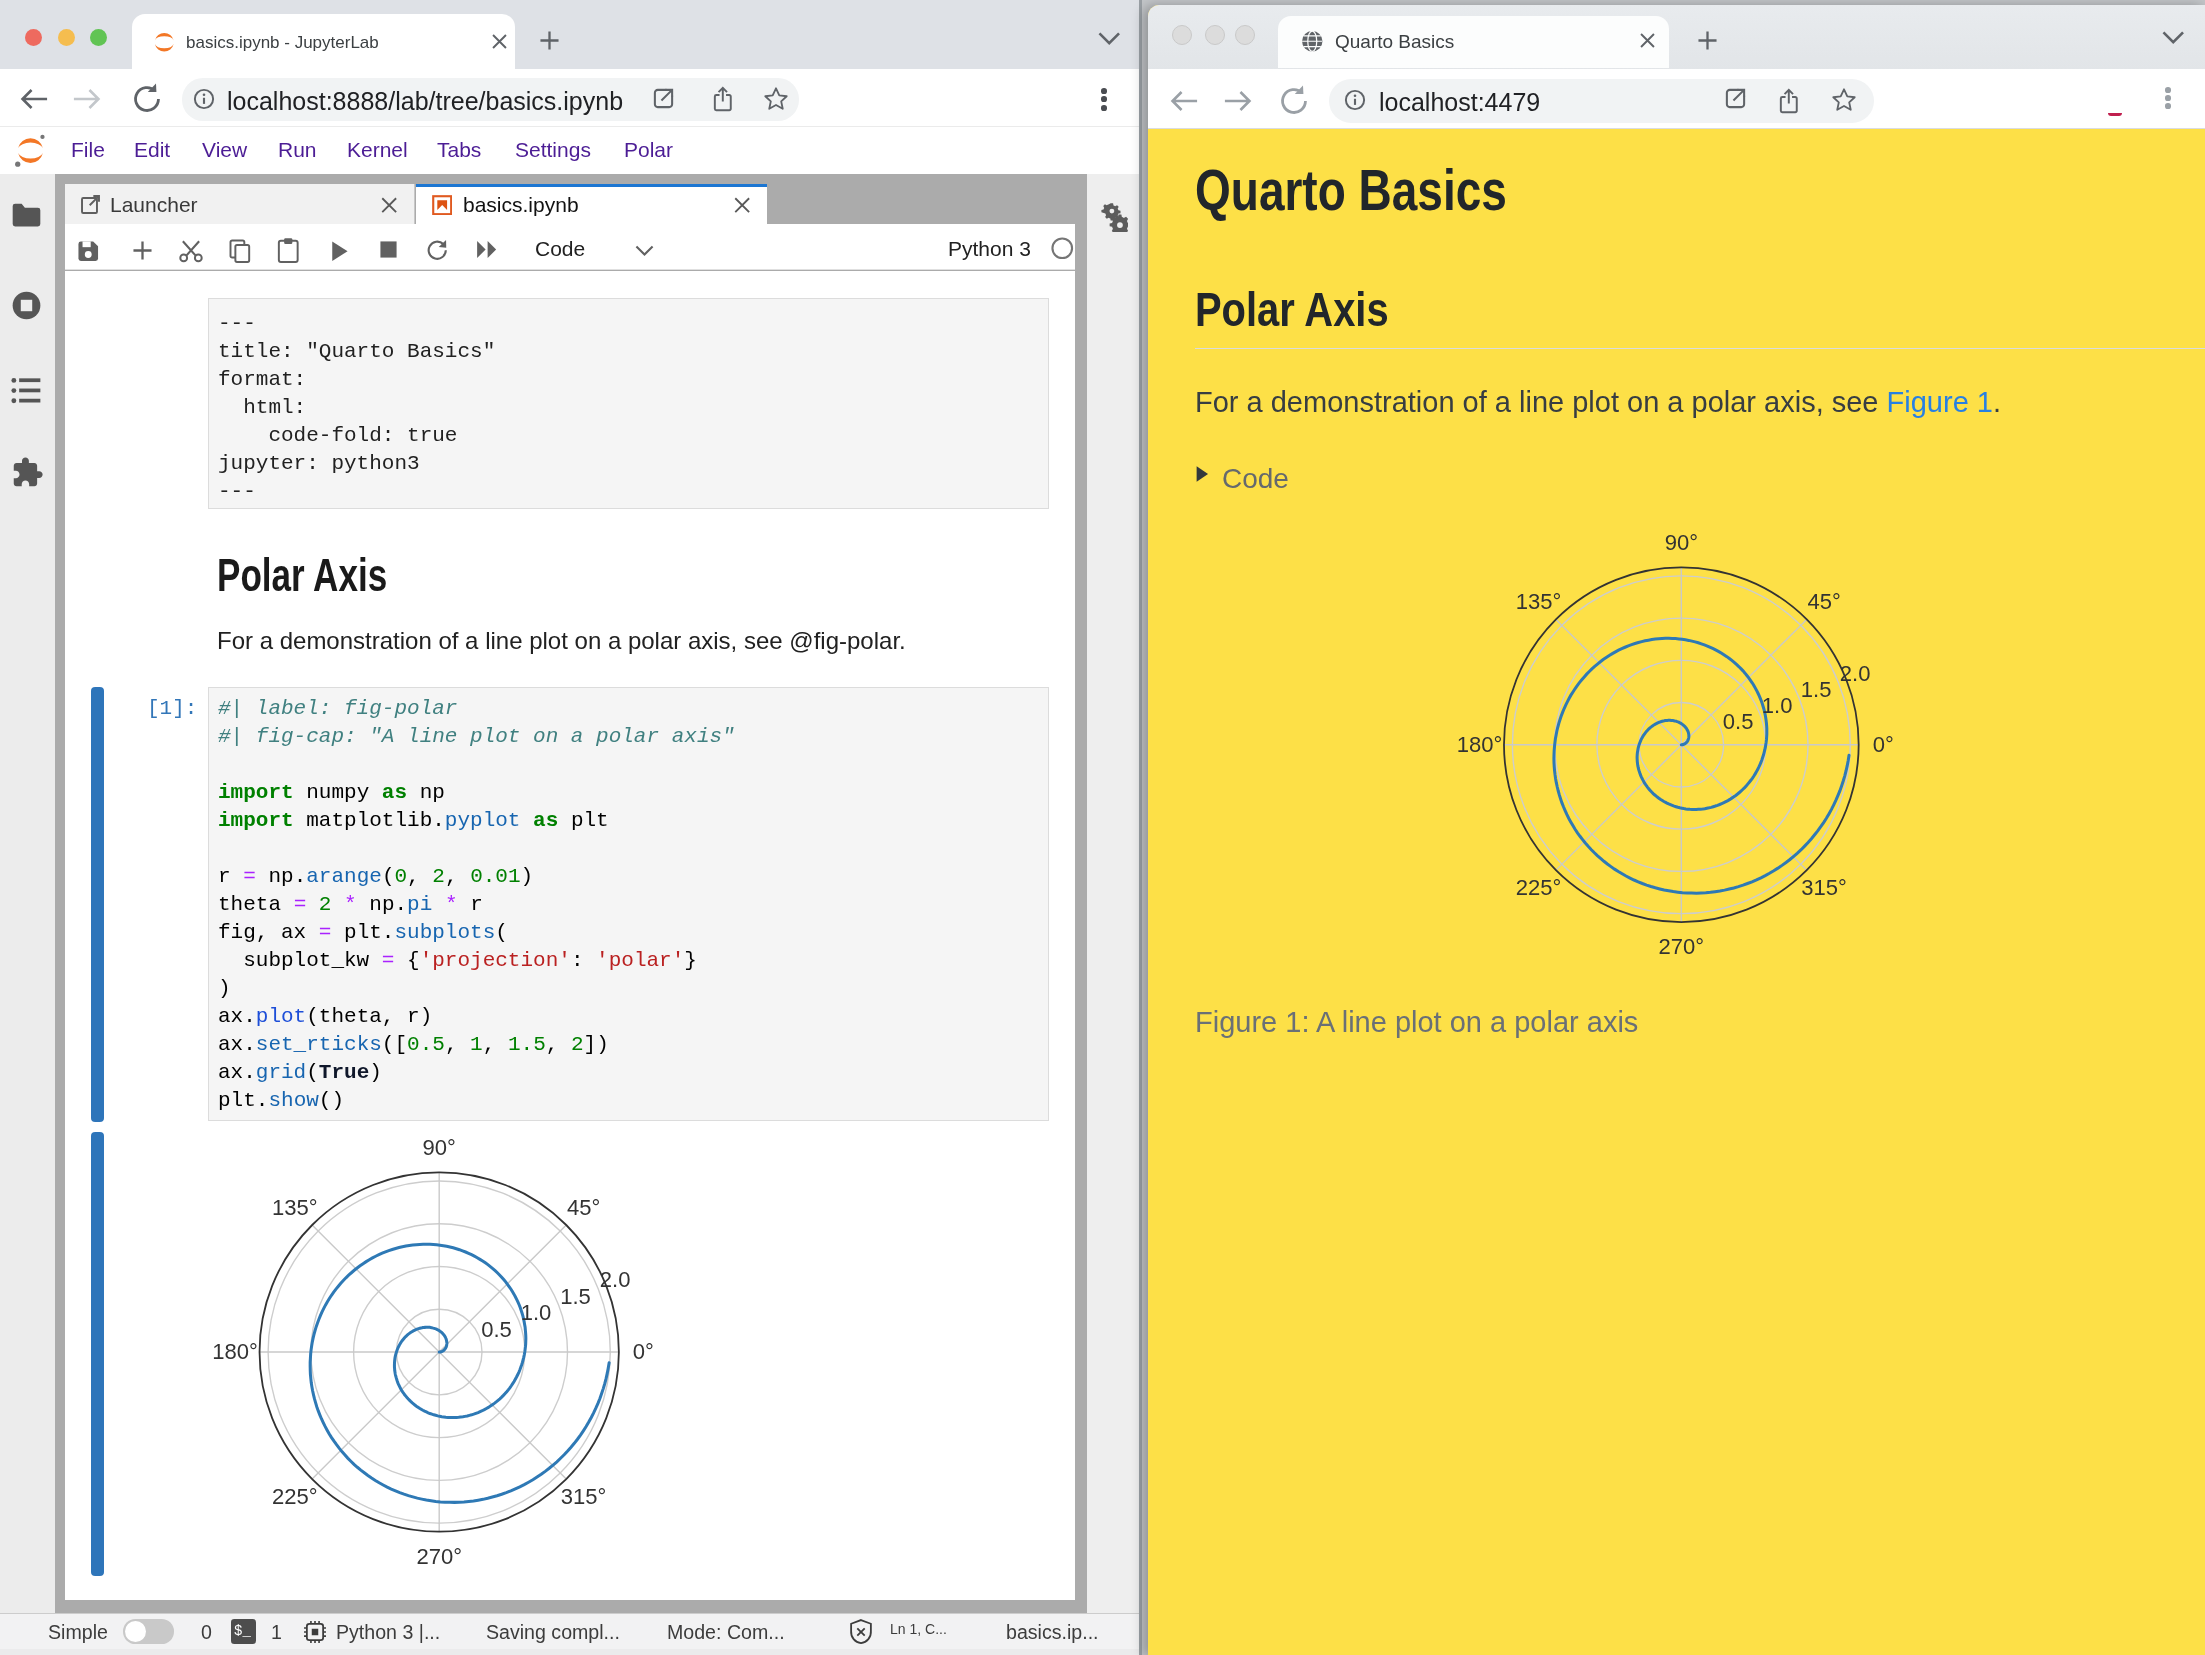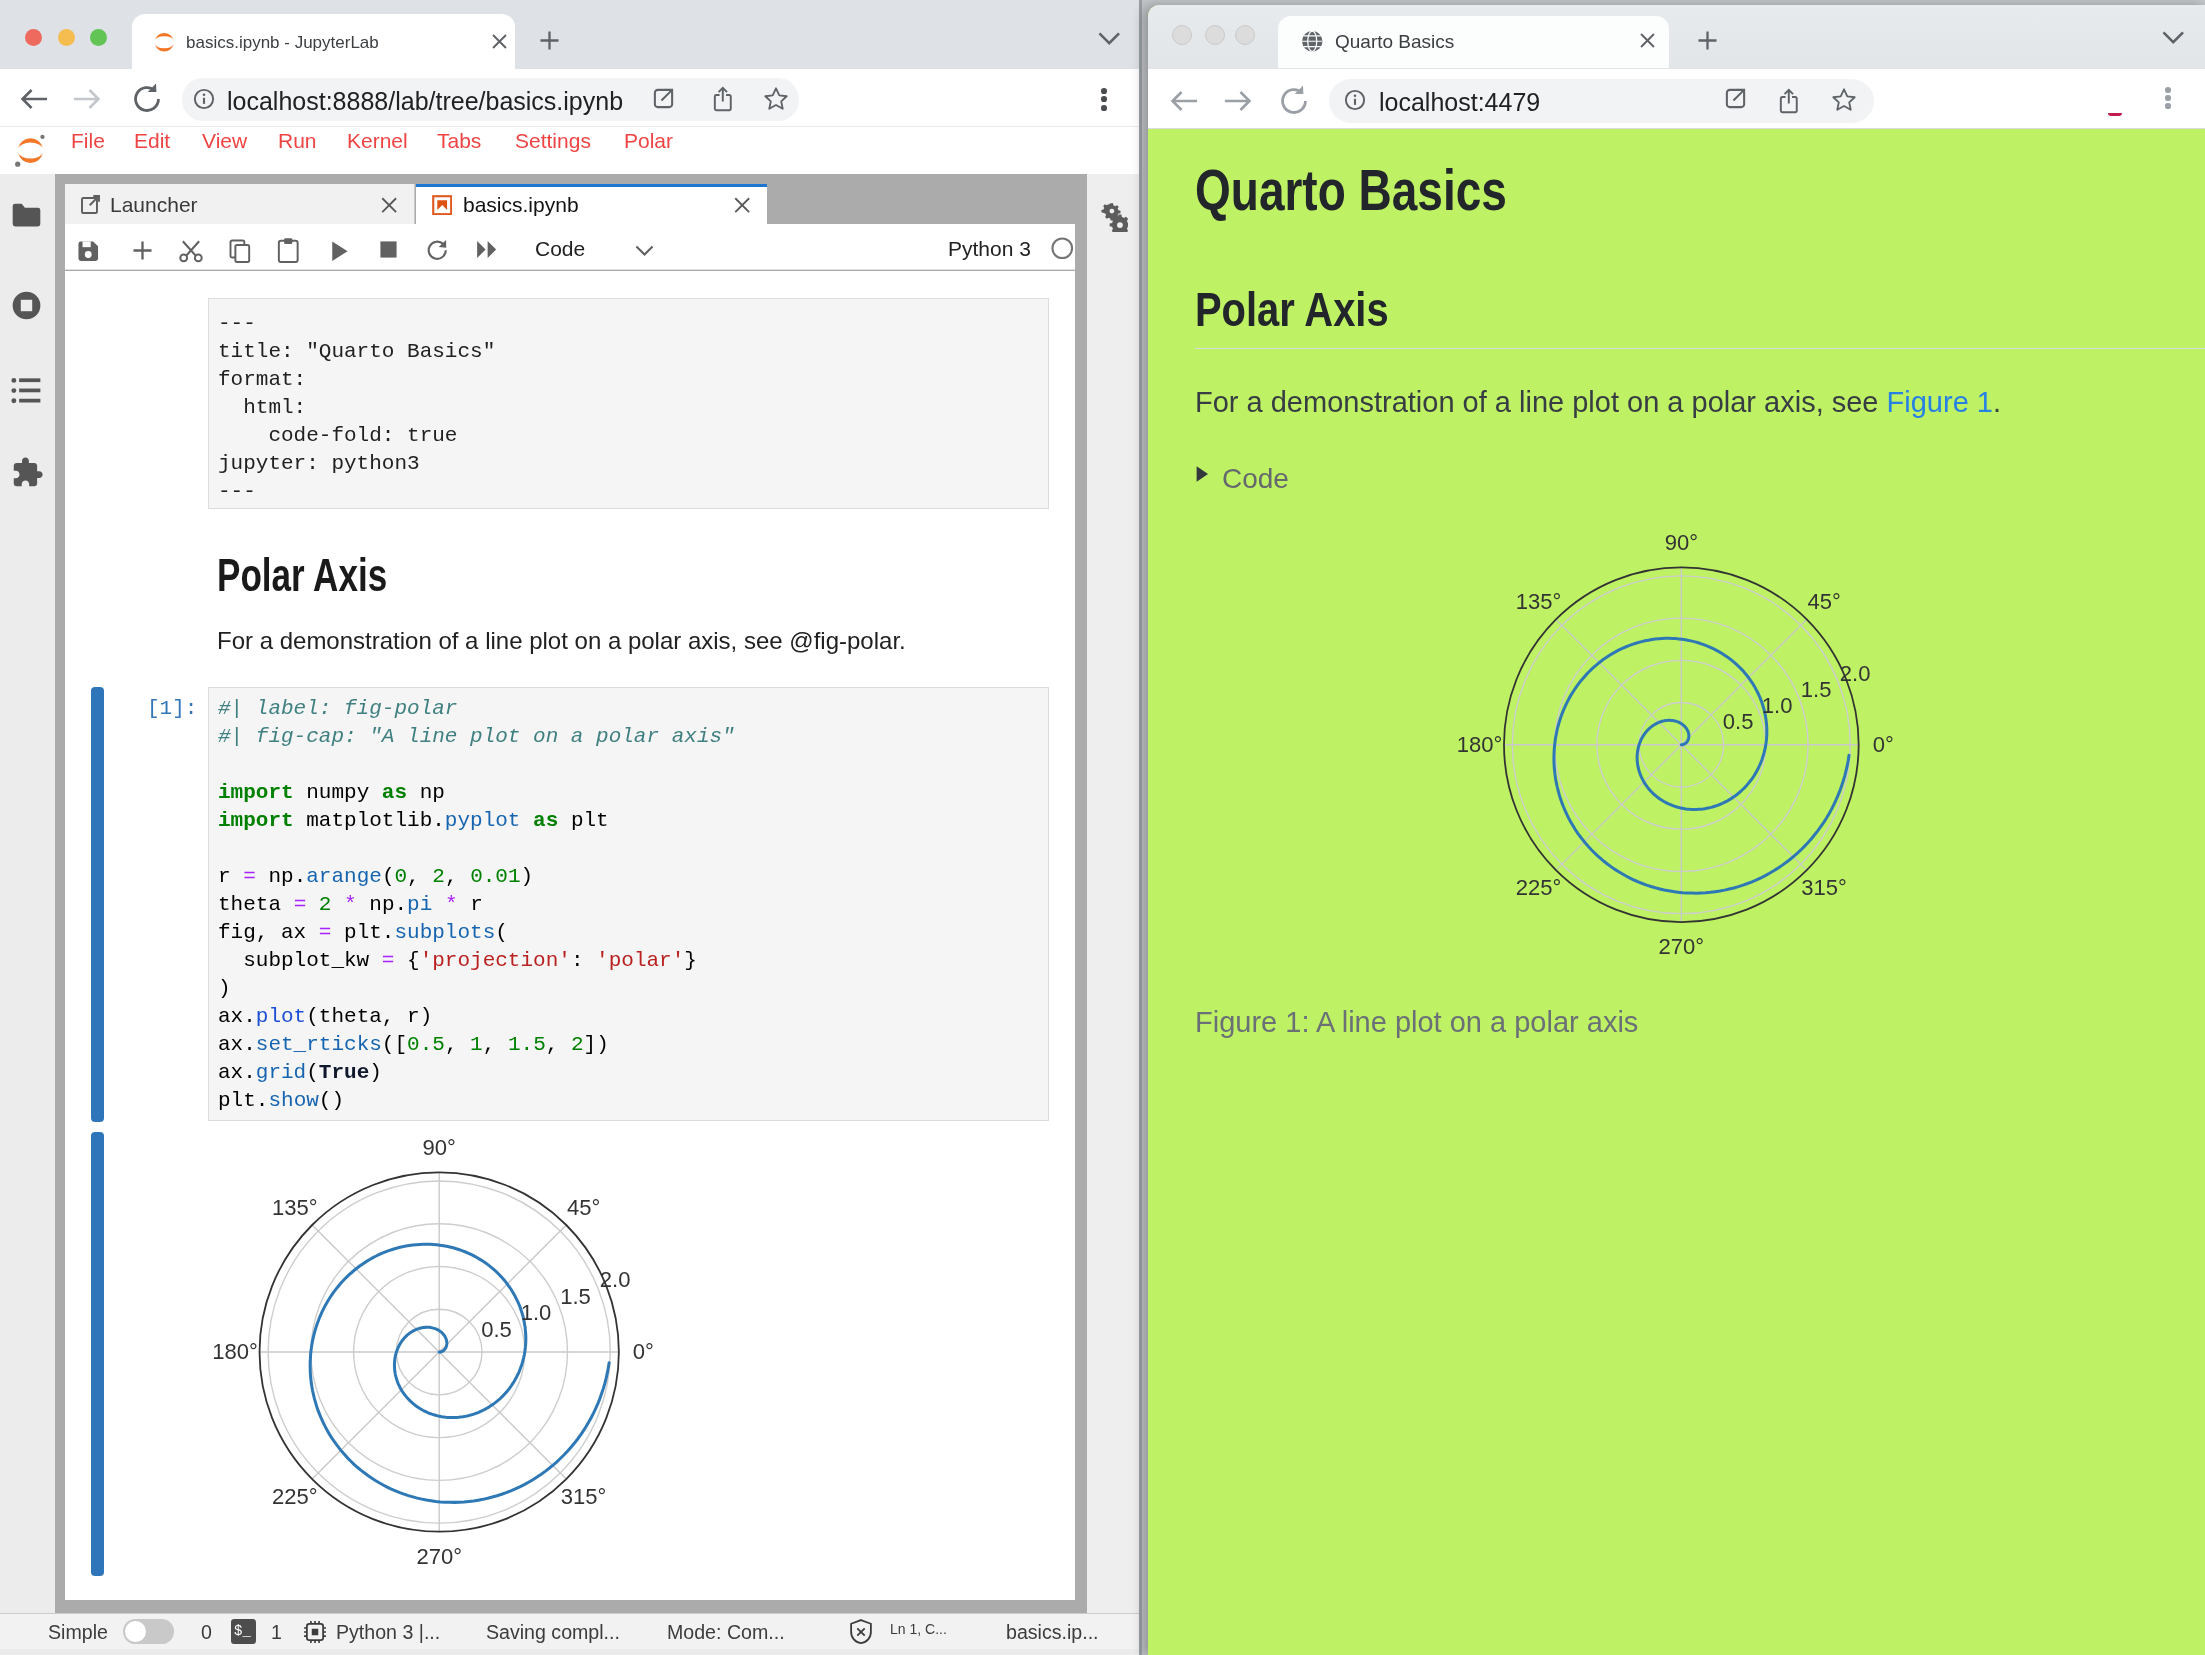--- a/index.html
+++ b/index.html
@@ -64,21 +64,21 @@
   <div class="a" style="left:1101px;top:96px;width:5.7px;height:5.7px;border-radius:50%;background:#4a4d52"></div>
   <div class="a" style="left:1101px;top:105px;width:5.7px;height:5.7px;border-radius:50%;background:#4a4d52"></div>
 
   <div class="a" style="left:0;top:128px;width:1139px;height:46px;background:#fff"></div>
   <svg class="a" style="left:14px;top:132px" width="33" height="38" viewBox="0 0 40 46">
     <circle cx="34.5" cy="6" r="2.6" fill="#767677"></circle>
     <circle cx="4.5" cy="39" r="3.2" fill="#767677"></circle>
     <path d="M5 19.5 A15.4 15.4 0 0 1 35 19.5 A15.4 8.6 0 0 0 5 19.5 Z" fill="#f37726"></path>
     <path d="M5 25.5 A15.4 15.4 0 0 0 35 25.5 A15.4 8.6 0 0 1 5 25.5 Z" fill="#f37726"></path>
   </svg>
-  <div class="a" style="left:0;top:129px;width:970px;height:24.5px;font-size:21px;color:#ef4444">
+  <div class="a" style="left:0;top:138px;width:970px;height:24.5px;font-size:21px;color:#4c1d95">
     <span class="a" style="left:71px">File</span>
     <span class="a" style="left:134px">Edit</span>
     <span class="a" style="left:202px">View</span>
     <span class="a" style="left:278px">Run</span>
     <span class="a" style="left:347px">Kernel</span>
     <span class="a" style="left:437px">Tabs</span>
     <span class="a" style="left:515px">Settings</span>
     <span class="a" style="left:624px">Polar</span>
   </div>
 
@@ -264,21 +264,21 @@
   <svg class="a" style="left:847px;top:1618px" width="28" height="28" viewBox="0 0 34 34">
       <path d="M17 2.5 L29 7 V16 a13.5 13.5 0 0 1 -12 14.5 A13.5 13.5 0 0 1 5 16 V7 Z" stroke="#3c3c3c" stroke-width="2.2" fill="none"></path>
       <path d="M12.5 12.5 L21.5 21.5 M21.5 12.5 L12.5 21.5" stroke="#3c3c3c" stroke-width="2.2"></path>
     </svg>
   <div class="a" style="left:890px;top:1621px;font-size:14px;color:#3c3c3c">Ln 1, C...</div>
   <div class="a" style="left:1006px;top:1621px;font-size:19.6px;color:#3c3c3c">basics.ip...</div>
 
   <div class="a" style="left:1139px;top:0;width:2.5px;height:1656px;background:#9aa0a5"></div>
 </div>
 
-<div class="a" style="left:1148px;top:4.9px;width:1057px;height:1651px;background:#bef264;border-radius:11.4px 0 0 0;box-shadow:-4.9px 0 11.4px rgba(0,0,0,.25)">
+<div class="a" style="left:1148px;top:4.9px;width:1057px;height:1651px;background:#fde047;border-radius:11.4px 0 0 0;box-shadow:-4.9px 0 11.4px rgba(0,0,0,.25)">
 
   <div class="a" style="left:0;top:0;width:1057px;height:64px;background:linear-gradient(#e8ebee,#e2e5e8);border-radius:11.4px 0 0 0"></div>
   <div class="a" style="left:24px;top:20.4px;width:18px;height:18px;border-radius:50%;background:#dcdcdc;border:0.8px solid #c9c9c9"></div>
   <div class="a" style="left:57px;top:20.4px;width:18px;height:18px;border-radius:50%;background:#dcdcdc;border:0.8px solid #c9c9c9"></div>
   <div class="a" style="left:87px;top:20.4px;width:18px;height:18px;border-radius:50%;background:#dcdcdc;border:0.8px solid #c9c9c9"></div>
   <div class="a" style="left:130px;top:11.4px;width:391px;height:52px;background:#fcfdfd;border-radius:13px 13px 0 0"></div>
   <svg class="a" style="left:152px;top:24px" width="24.5" height="24.5" viewBox="0 0 30 30">
     <circle cx="15" cy="15" r="12.5" fill="#606468"></circle>
     <ellipse cx="15" cy="15" rx="5.5" ry="12.5" stroke="#fcfdfd" stroke-width="1.5" fill="none"></ellipse>
     <path d="M2.5 15 H27.5 M4.5 8.5 H25.5 M4.5 21.5 H25.5" stroke="#fcfdfd" stroke-width="1.5" fill="none"></path>

